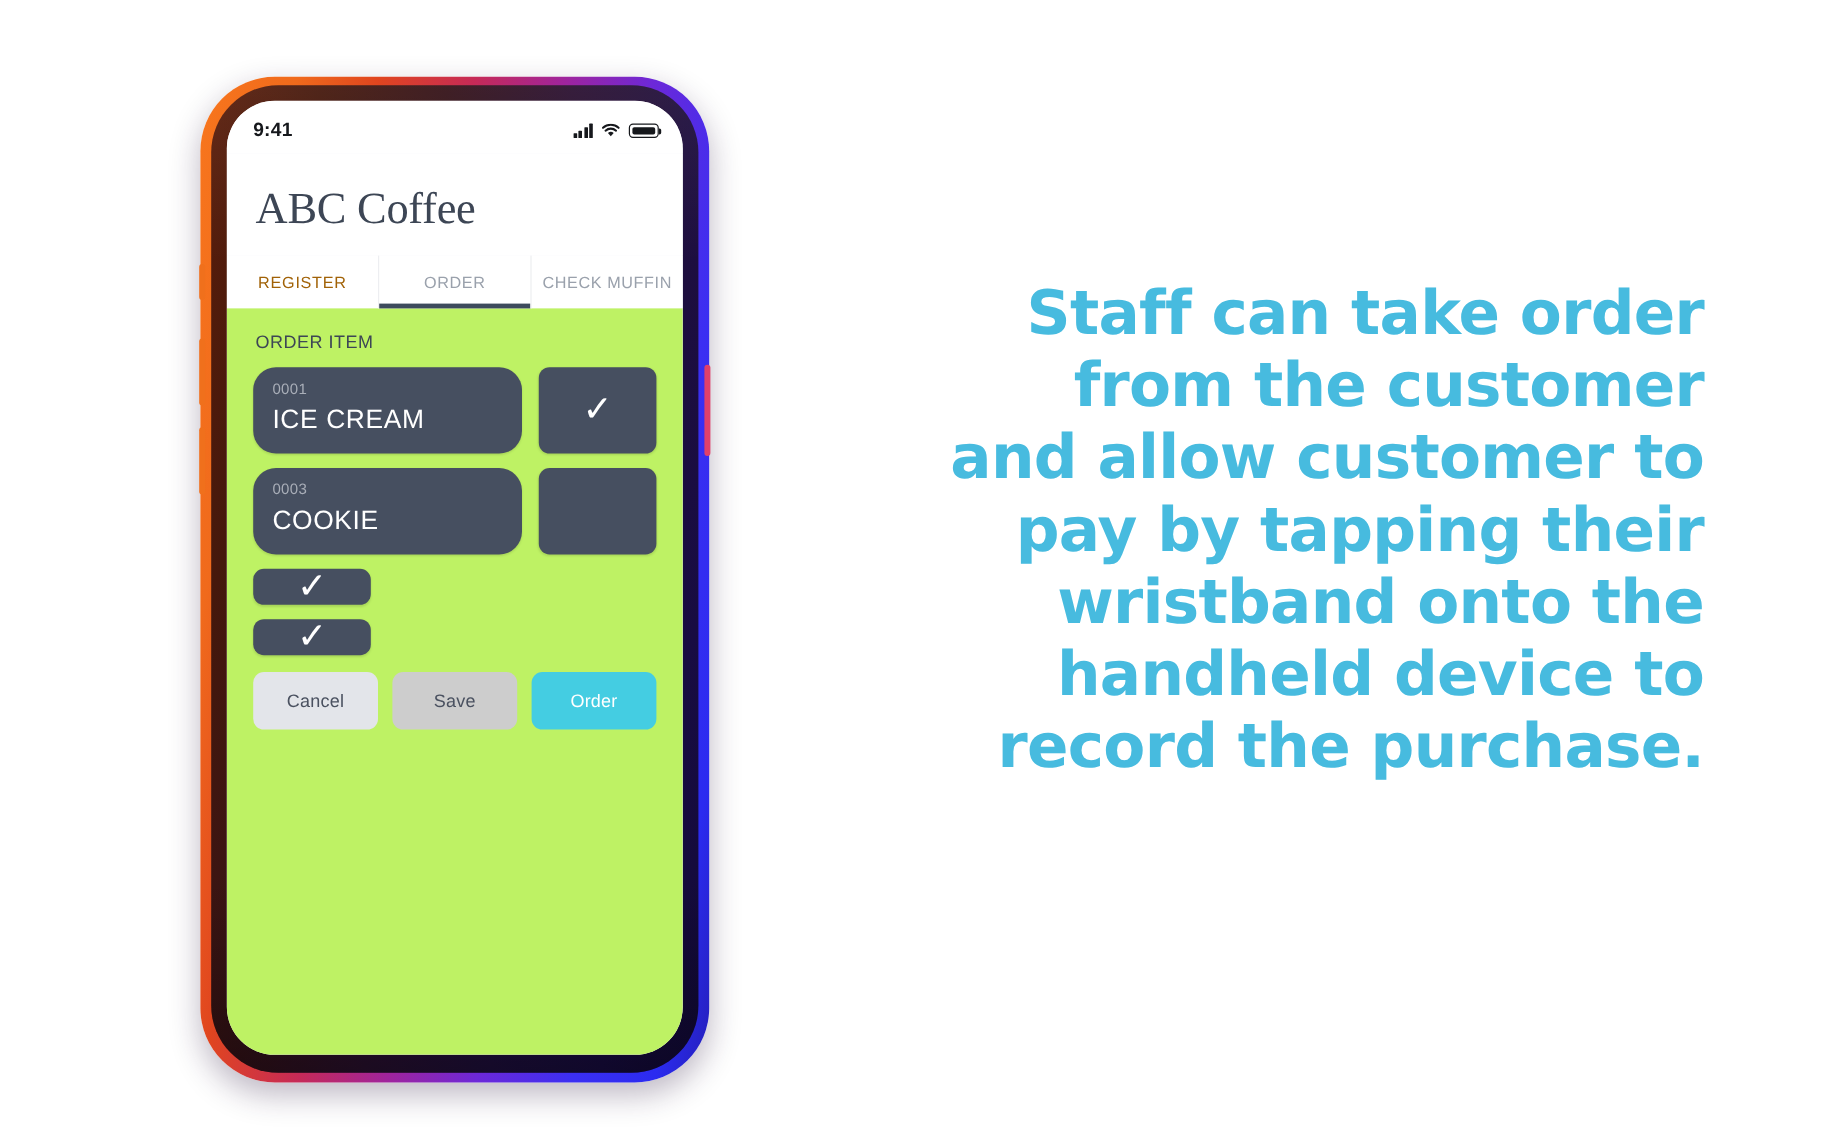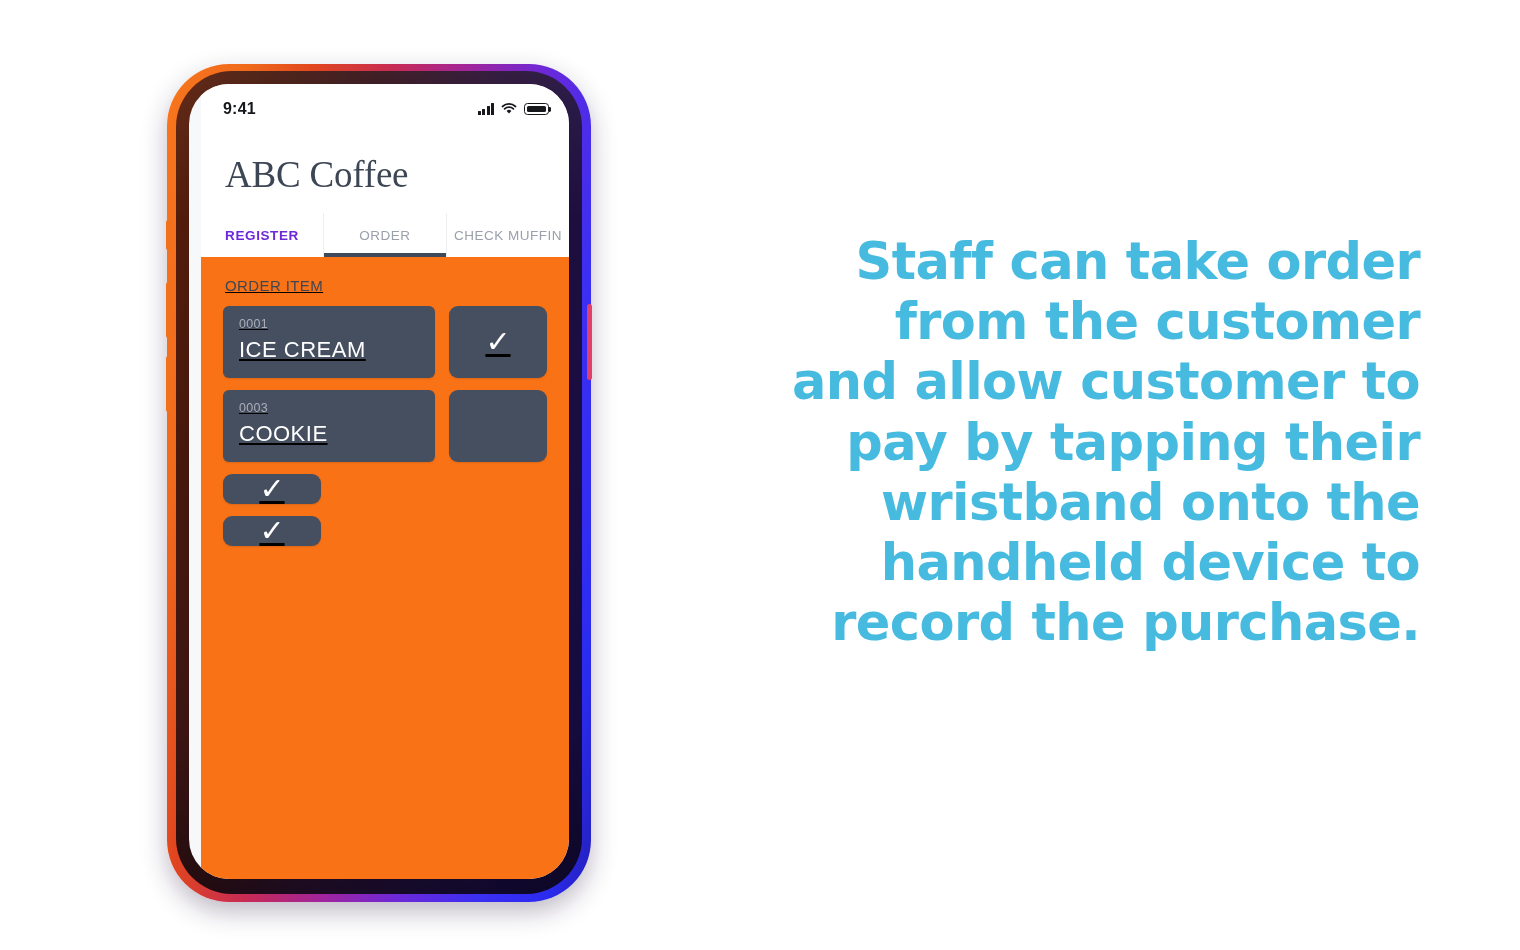--- a/index.html
+++ b/index.html
@@ -93,21 +93,20 @@
     position: absolute;
     left: 22px;
     top: 20px;
     right: 22px;
     bottom: 23px;
     border-radius: 40px;
     background: #f7f8fa;
     overflow: hidden;
     display: flex;
     flex-direction: column;
-    padding-left: 12px;
   }
 
   
   .statusbar {
     height: 44px;
     background: #ffffff;
     display: flex;
     align-items: center;
     justify-content: space-between;
     padding: 6px 20px 0 22px;
@@ -184,54 +183,53 @@
     justify-content: center;
     position: relative;
     font-size: 13.5px;
     letter-spacing: 0.5px;
     color: #9aa1ac;
     cursor: pointer;
     user-select: none;
     border-left: 1px solid #edeef1;
   }
   .tab:first-child { border-left: none; }
-  .tab.first-label { color: #6d28d9; font-weight: bold; letter-spacing: 0.6px; }
+  .tab.first-label { color: #a16207; font-weight: normal; letter-spacing: 0.6px; }
   .tab .underline {
     position: absolute;
     left: 0; right: 0; bottom: 0;
     height: 4px;
     background: #3d4a5c;
     display: none;
   }
   .tab.active .underline { display: block; }
 
   
   .content {
     flex: 1;
-    background: #f97316;
+    background: #bef264;
     padding: 14px 22px 0 22px;
     overflow: hidden;
-    text-decoration: underline;
   }
   .section-label {
     font-size: 15px;
     color: #3d4655;
     letter-spacing: 0.4px;
     margin: 6px 0 12px 2px;
   }
 
   .item-row {
     display: flex;
     gap: 14px;
     margin-bottom: 12px;
   }
   .item-card {
     flex: 1;
     background: #464f60;
-    border-radius: 6px;
+    border-radius: 19px;
     padding: 11px 16px 13px 16px;
     min-height: 72px;
     cursor: pointer;
     box-shadow: 0 1px 2px rgba(0,0,0,0.12);
   }
   .item-code {
     font-size: 12.5px;
     color: #a9aeb8;
     line-height: 1.25;
     letter-spacing: 0.3px;
@@ -383,20 +381,25 @@
             <span class="mark">✓</span>
           </div>
         </div>
 
         <div class="item-row">
           <div class="item-check checked">
             <span class="mark">✓</span>
           </div>
         </div>
 
+        <div class="actions">
+          <button class="btn cancel">Cancel</button>
+          <button class="btn save">Save</button>
+          <button class="btn order">Order</button>
+        </div>
       </div>
 
     </div>
   </div>
 
   <div class="caption">Staff can take order from the customer and allow customer to pay by tapping their wristband onto the handheld device to record the purchase.</div>
 
 </div>
 
 </body></html>

